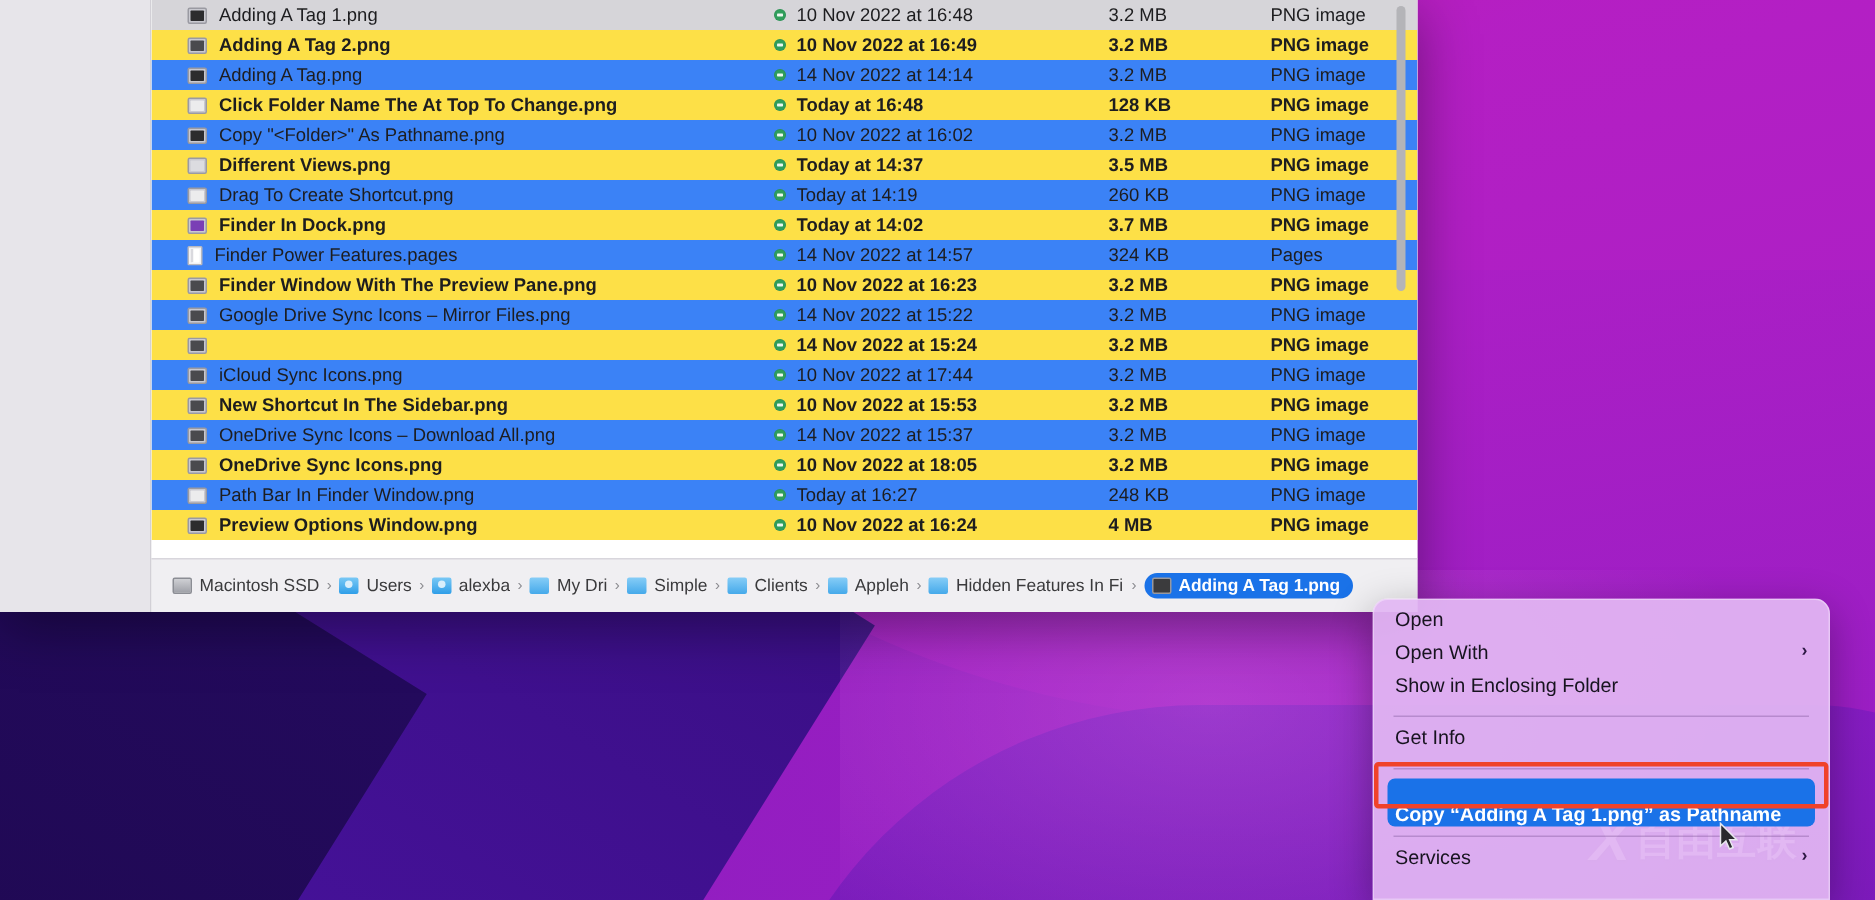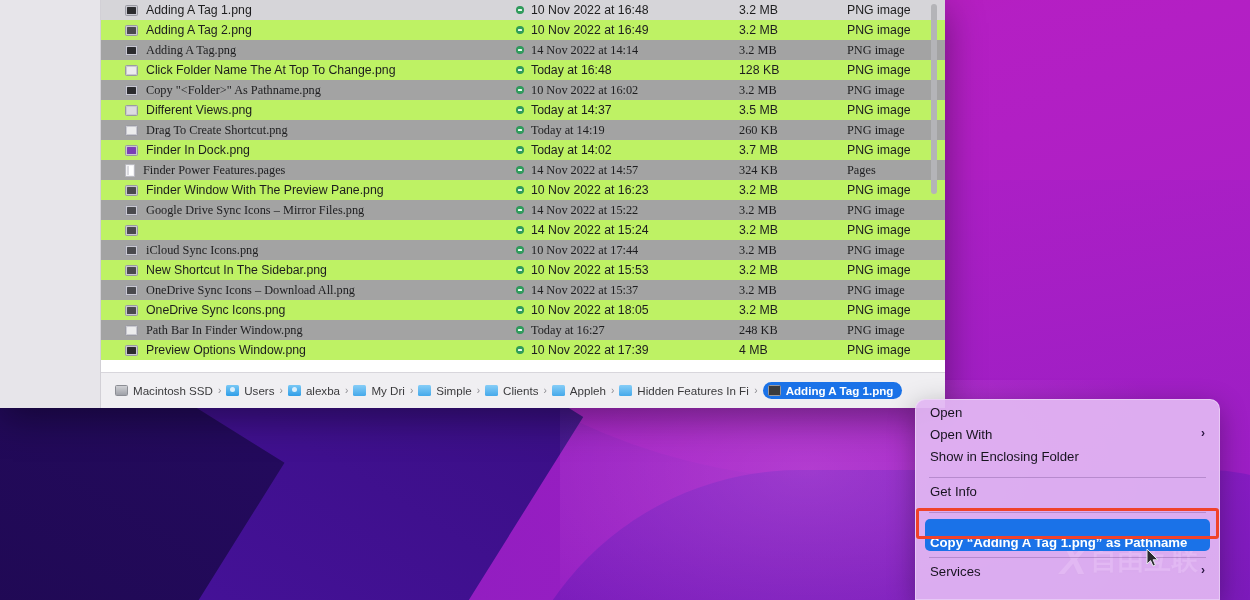--- a/index.html
+++ b/index.html
@@ -70,22 +70,22 @@
     background:#ffffff; overflow:hidden;
   }
 
   
   .file-row {
     position:relative; display:flex; align-items:center;
     height:20px; width:844px;
     font-size:12.3px; color:#1d1d1f;
     white-space:nowrap;
   }
-  .file-row.odd  { background:#a3a3a3;font-family:Liberation Serif, serif; }
-  .file-row.even { background:#bef264; }
+  .file-row.odd  { background:#3b82f6; }
+  .file-row.even { background:#fde047;font-weight:bold; }
   .file-row.selected { background:#d6d5d9; }
 
   .c-name { width:408px; display:flex; align-items:center; padding-left:24px; overflow:hidden; }
   .c-sync { width:22px; display:flex; align-items:center; justify-content:center; }
   .c-date { width:208px; overflow:hidden; }
   .c-size { width:100px; padding-right:14px; color:#1d1d1f; }
   .c-kind { width:104px; padding-left:8px; overflow:hidden; }
 
   .fname { overflow:hidden; text-overflow:ellipsis; }
 
@@ -452,21 +452,21 @@
           <div class="c-kind">PNG image</div>
         </div>
         <div class="file-row even">
           <div class="c-name">
             <div class="ficon png-dark"></div>
             <span class="fname">Preview Options Window.png</span>
           </div>
           <div class="c-sync">
             <div class="sync-dot"></div>
           </div>
-          <div class="c-date">10 Nov 2022 at 17:39</div>
+          <div class="c-date">10 Nov 2022 at 16:24</div>
           <div class="c-size">4 MB</div>
           <div class="c-kind">PNG image</div>
         </div>
       </div>
   </div>
 
   <div id="list-scrollbar">
     <div id="list-scroll-thumb"></div>
   </div>
 

